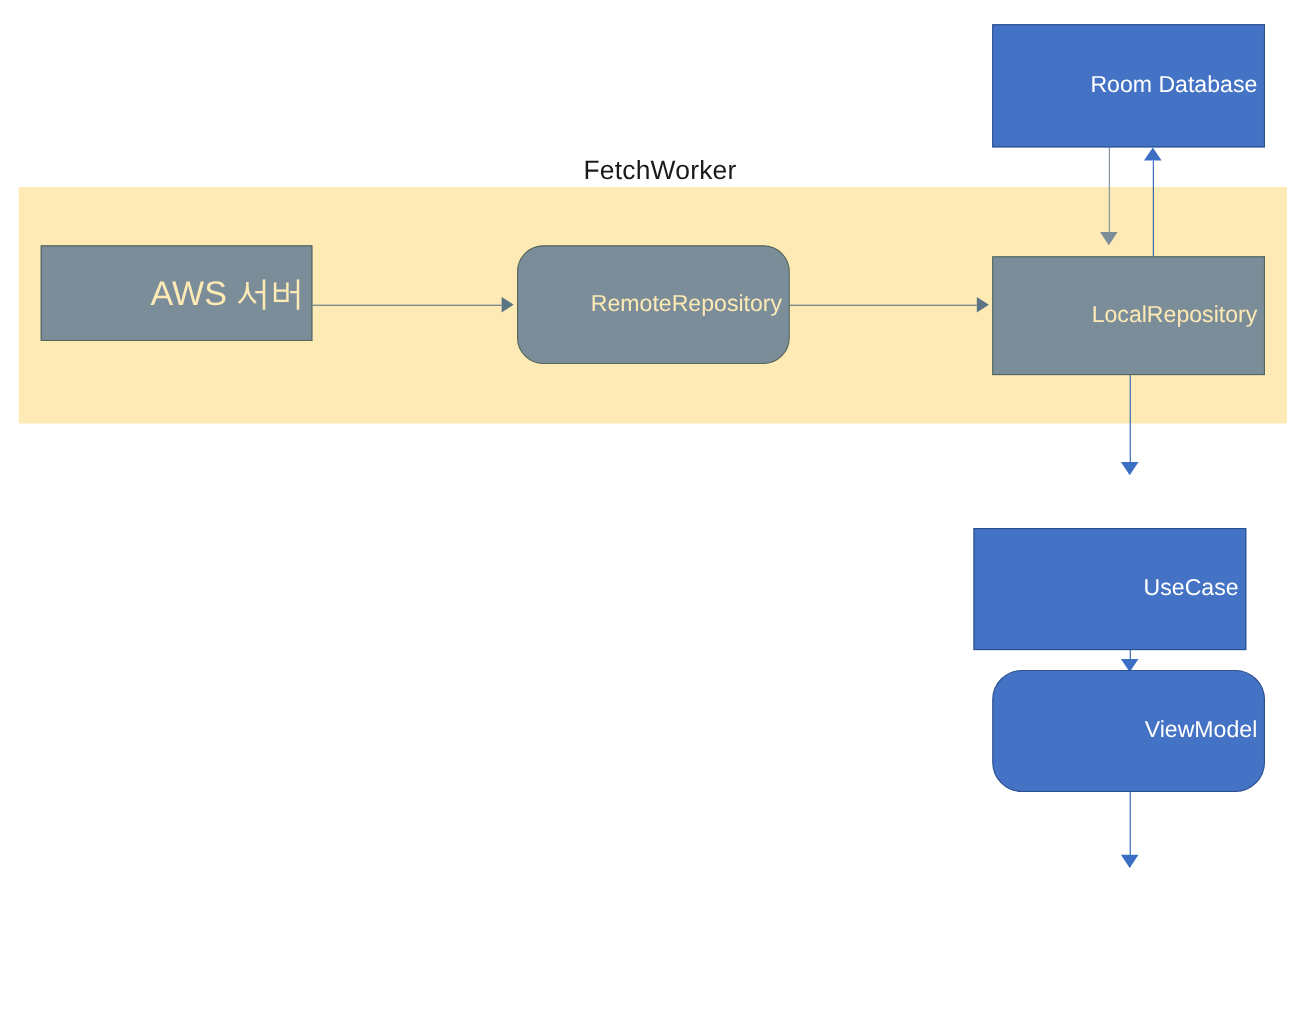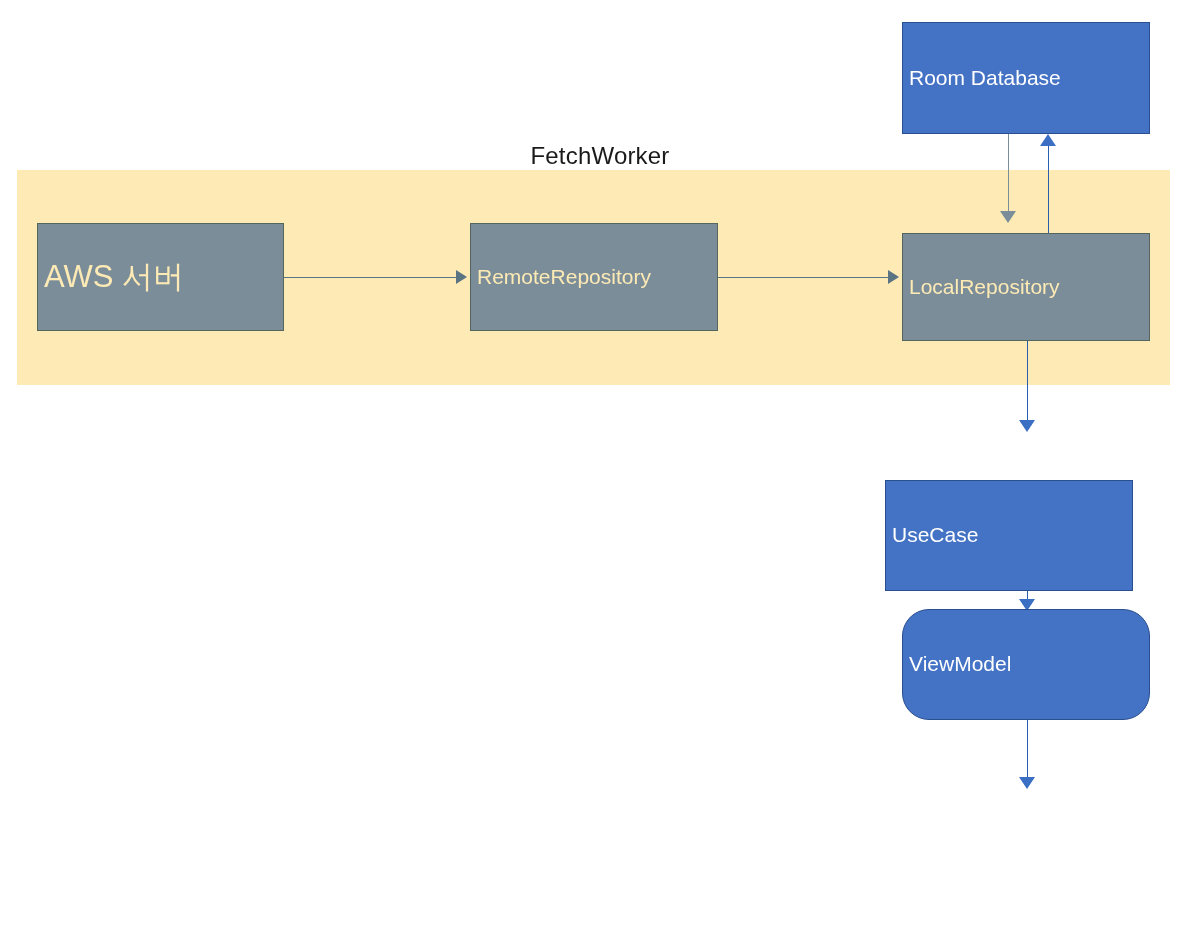--- a/index.html
+++ b/index.html
@@ -34,21 +34,21 @@
     font-size: 24px;
     color: #1a1a1a;
     letter-spacing: 0.2px;
     white-space: nowrap;
   }
   .node {
     position: absolute;
     box-sizing: border-box;
     display: flex;
     align-items: center;
-    justify-content: flex-start;
+    justify-content: flex-end;
     text-align: center;
     line-height: 1.15;
   }
   .node-gray {
     background: #7b8d99;
     border: 1.6px solid #53655c;
     color: #fdeab5;
   }
   .node-blue {
     background: #4472c4;
@@ -129,25 +129,25 @@
   <div class="line-v c-blue" style="left:1027px; top:542px; height:68px;"></div>
   <div class="arrow arrow-down c-blue-arrow-d" style="left:1019px; top:599px;"></div>
 
   <div class="line-v c-blue" style="left:1027px; top:720px; height:68px;"></div>
   <div class="arrow arrow-down c-blue-arrow-d" style="left:1019px; top:777px;"></div>
 
   <div class="node node-blue" style="left:902px; top:22px; width:248px; height:112px;">
     <span class="node-label fs-21">Room Database</span>
   </div>
 
-  <div class="node node-gray" style="left:37px; top:223px; width:247px; height:108px;">
+  <div class="node node-gray" style="left:37px; top:223px; width:247px; height:87px;">
     <span class="node-label fs-30">AWS 서버</span>
   </div>
 
-  <div class="node node-gray" style="left:470px; top:223px; width:248px; height:108px;">
+  <div class="node node-gray" style="left:470px; top:223px; width:248px; height:108px;border-radius:24px;">
     <span class="node-label fs-21">RemoteRepository</span>
   </div>
 
   <div class="node node-gray" style="left:902px; top:233px; width:248px; height:108px;">
     <span class="node-label fs-21">LocalRepository</span>
   </div>
 
   <div class="node node-blue" style="left:885px; top:432px; width:248px; height:111px;margin-top:48px;">
     <span class="node-label fs-21">UseCase</span>
   </div>

